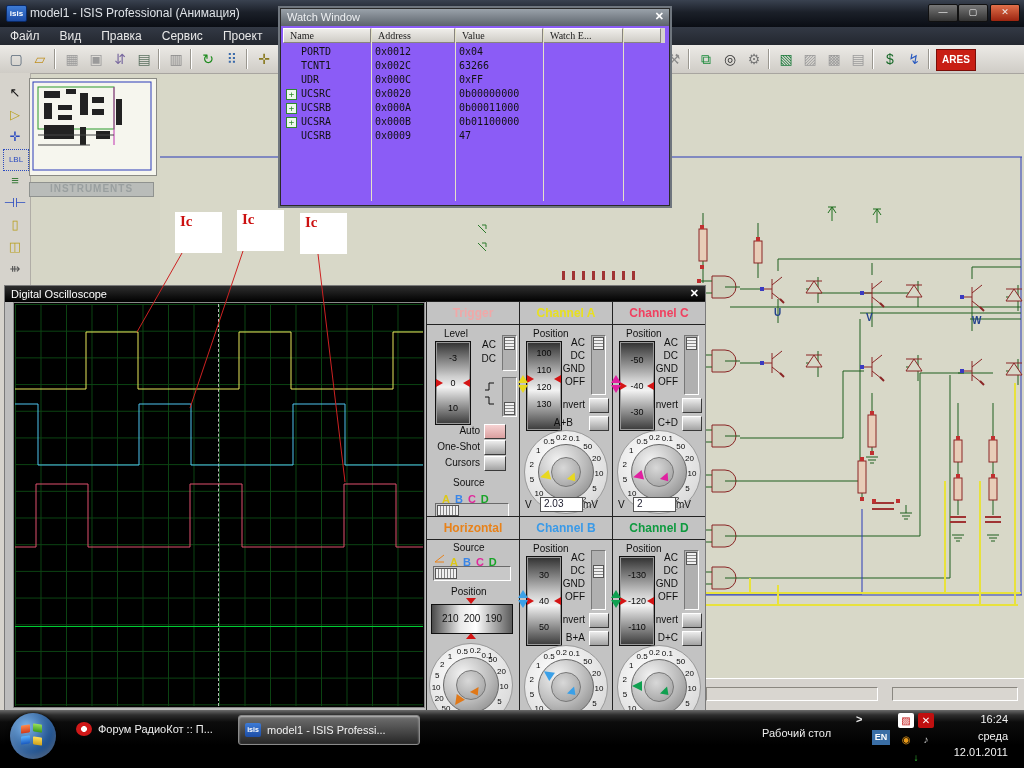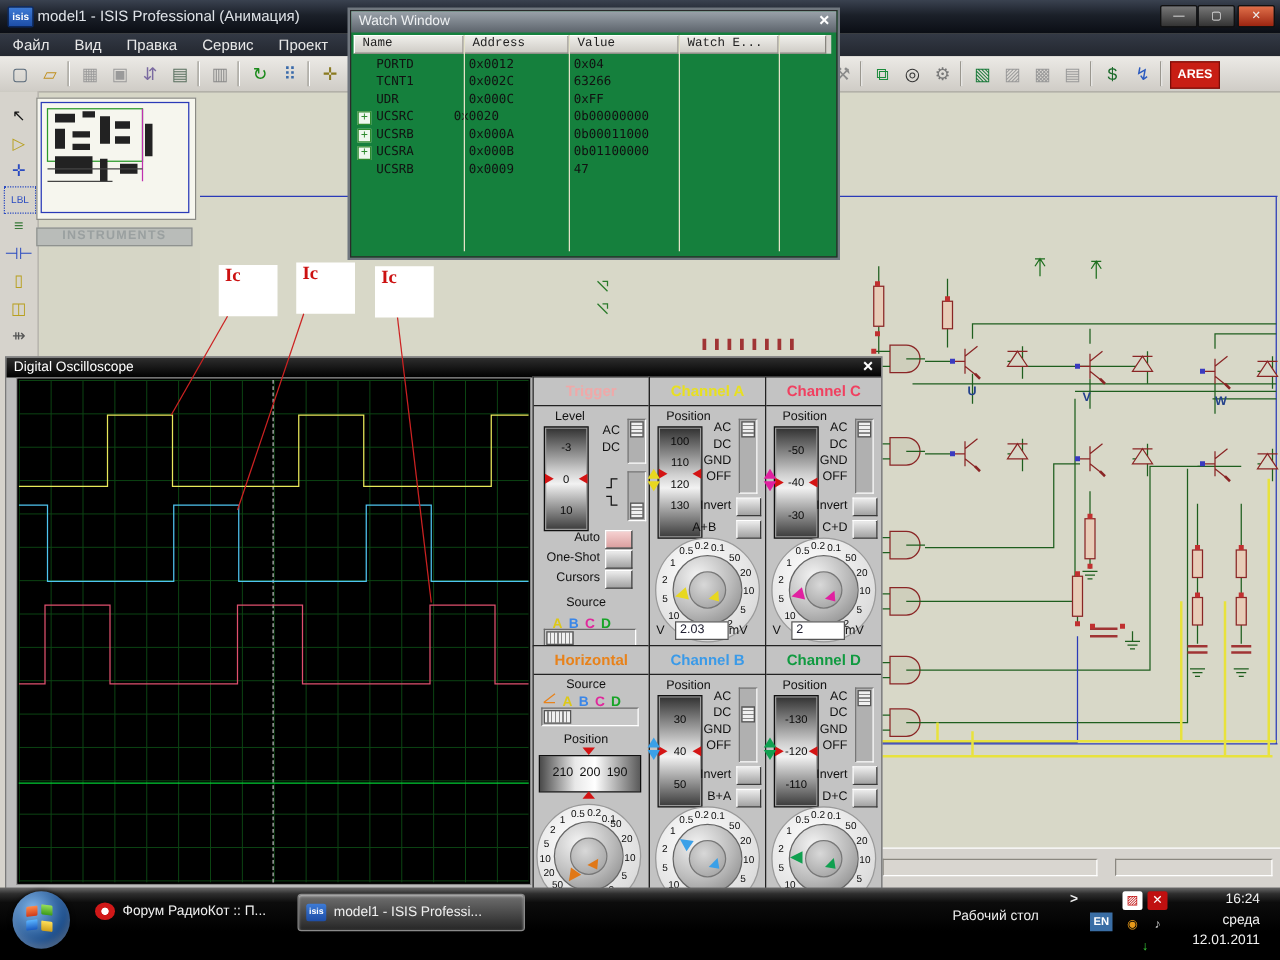--- a/index.html
+++ b/index.html
@@ -26,25 +26,25 @@
   #instr-header{left:29px;top:182px;width:123px;height:13px;background:#b9bcb9;border:1px solid #8f928f;color:#9aa0a0;font-weight:bold;font-size:10px;text-align:center;line-height:12px;letter-spacing:1px;}
   #instr-list{left:29px;top:195px;width:123px;height:90px;background:#fcfcfa;border:1px solid #8f928f;border-top:none;font-size:11px;}
   .instr-item{height:15px;line-height:15px;padding-left:3px;color:#111;white-space:nowrap;}
   .instr-item.sel{background:#1a63d8;color:#fff;}
   
   #canvas{left:160px;top:73px;width:864px;height:637px;background:#d8d8c8;}
   #lcd{left:398px;top:159px;width:96px;height:34px;background:#a2b00a;border:2px solid #a03434;font-family:"DejaVu Sans Mono",monospace;font-size:9px;font-weight:bold;color:#1c2400;padding:3px 2px 0 4px;line-height:12px;}
   #statusbar{left:540px;top:605px;width:324px;height:32px;background:#d6d3ce;border-top:1px solid #fff;}
   .statbox{position:absolute;top:8px;height:12px;background:#d9d6d0;border:1px solid;border-color:#8a8780 #fff #fff #8a8780;}
   
-  #watch{left:280px;top:8px;width:388px;height:196px;background:#15803d;border:1px solid #2a2a2a;box-shadow:0 0 0 2px #6f767e;z-index:30;}
+  #watch{left:280px;top:8px;width:388px;height:196px;background:#8b5cf6;border:1px solid #2a2a2a;box-shadow:0 0 0 2px #6f767e;z-index:30;}
   #watch .wtitle{height:17px;background:linear-gradient(#9aa2aa,#5d646c);color:#eef0f2;font-size:11px;line-height:17px;padding-left:6px;}
   #watch .wx{position:absolute;right:5px;top:1px;color:#fff;font-weight:bold;font-size:11px;}
   .wh-row{position:absolute;left:2px;top:19px;height:15px;width:382px;background:#d6d3ce;}
-  .wh-cell{position:absolute;top:0;height:13px;background:linear-gradient(#efeeea,#cfccc6);border:1px solid;border-color:#fff #87847e #87847e #fff;font-size:10px;font-family:Liberation Mono, monospace;padding-left:6px;line-height:13px;color:#222;}
+  .wh-cell{position:absolute;top:0;height:13px;background:linear-gradient(#efeeea,#cfccc6);border:1px solid;border-color:#fff #87847e #87847e #fff;font-size:10px;font-family:Liberation Serif, serif;padding-left:6px;line-height:13px;color:#222;}
   .w-row{position:absolute;left:2px;height:14px;width:382px;font-family:"DejaVu Sans Mono",monospace;font-size:10px;line-height:14px;color:#111;}
   .w-plus{position:absolute;left:3px;top:2px;width:9px;height:9px;border:1px solid #2e8b2e;color:#2e8b2e;font-size:9px;line-height:8px;text-align:center;background:#eef8ee;}
   .wcol-line{position:absolute;top:19px;width:1px;height:173px;background:#e4e2c8;}
   
   .ic-box{position:absolute;width:47px;height:41px;background:#fff;z-index:25;}
   .ic-box span{color:#cc1111;font-weight:bold;font-size:15px;padding-left:5px;font-family:"Liberation Serif",serif;}
   
   #scope{left:4px;top:285px;width:700px;height:425px;background:#bdbdbd;border:1px solid #7a7a7a;overflow:hidden;z-index:40;}
   #scope .stitle{height:16px;background:linear-gradient(#2e2e2e,#000);color:#fff;font-size:11px;line-height:16px;padding-left:6px;}
   #scope .sx{position:absolute;right:6px;top:1px;color:#fff;font-weight:bold;font-size:11px;}
@@ -386,21 +386,21 @@
           <span style="position:absolute;left:176px">63266</span>
         </div>
         <div class="w-row" style="top:64px">
           <span style="position:absolute;left:18px">UDR</span>
           <span style="position:absolute;left:92px">0x000C</span>
           <span style="position:absolute;left:176px">0xFF</span>
         </div>
         <div class="w-row" style="top:78px">
           <span class="w-plus">+</span>
           <span style="position:absolute;left:18px">UCSRC</span>
-          <span style="position:absolute;left:80px">0x0020</span>
+          <span style="position:absolute;left:92px">0x0020</span>
           <span style="position:absolute;left:176px">0b00000000</span>
         </div>
         <div class="w-row" style="top:92px">
           <span class="w-plus">+</span>
           <span style="position:absolute;left:18px">UCSRB</span>
           <span style="position:absolute;left:92px">0x000A</span>
           <span style="position:absolute;left:176px">0b00011000</span>
         </div>
         <div class="w-row" style="top:106px">
           <span class="w-plus">+</span>

